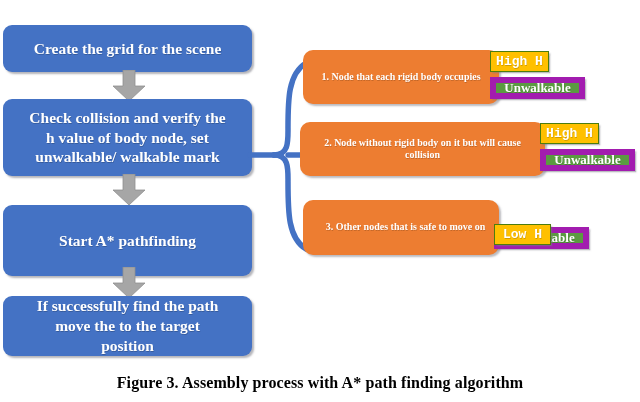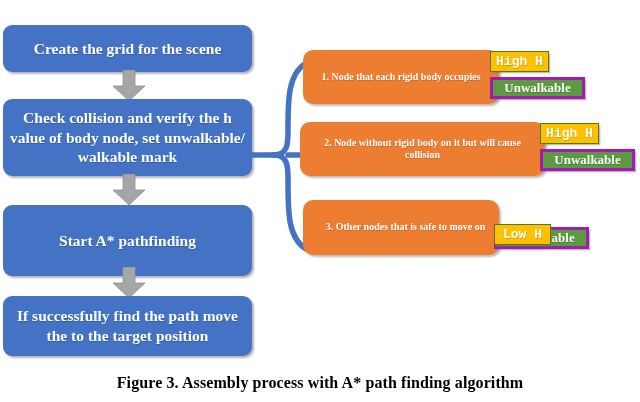--- a/index.html
+++ b/index.html
@@ -31,21 +31,21 @@
     border-radius: 9px;
     box-shadow: 2px 2px 2px rgba(120,120,130,0.55);
     color: #ffffff;
     font-weight: bold;
     font-size: 15.5px;
     line-height: 1.28;
     text-align: center;
     display: flex;
     align-items: center;
     justify-content: center;
-    padding: 0 4px;
+    padding: 0 24px;
     box-sizing: border-box;
     text-shadow: 0.5px 0.5px 0 rgba(0,0,0,0.20);
   }
 
   
   .arrow-down {
     position: absolute;
     width: 34px;
   }
   .arrow-down svg { display: block; }
@@ -86,21 +86,21 @@
     white-space: nowrap;
   }
   .tag-h {
     background: #ffc000;
     border: 1px solid #4d7c0f;
     z-index: 4;
     font-family: Liberation Mono, monospace;
   }
   .tag-walk {
     background: #5b9a41;
-    border: 3px solid #a21caf;
+    border: 6px solid #a21caf;
     z-index: 3;
   }
 
   
   #brace-connector {
     position: absolute;
     left: 244px;
     top: 40px;
     width: 80px;
     height: 230px;

